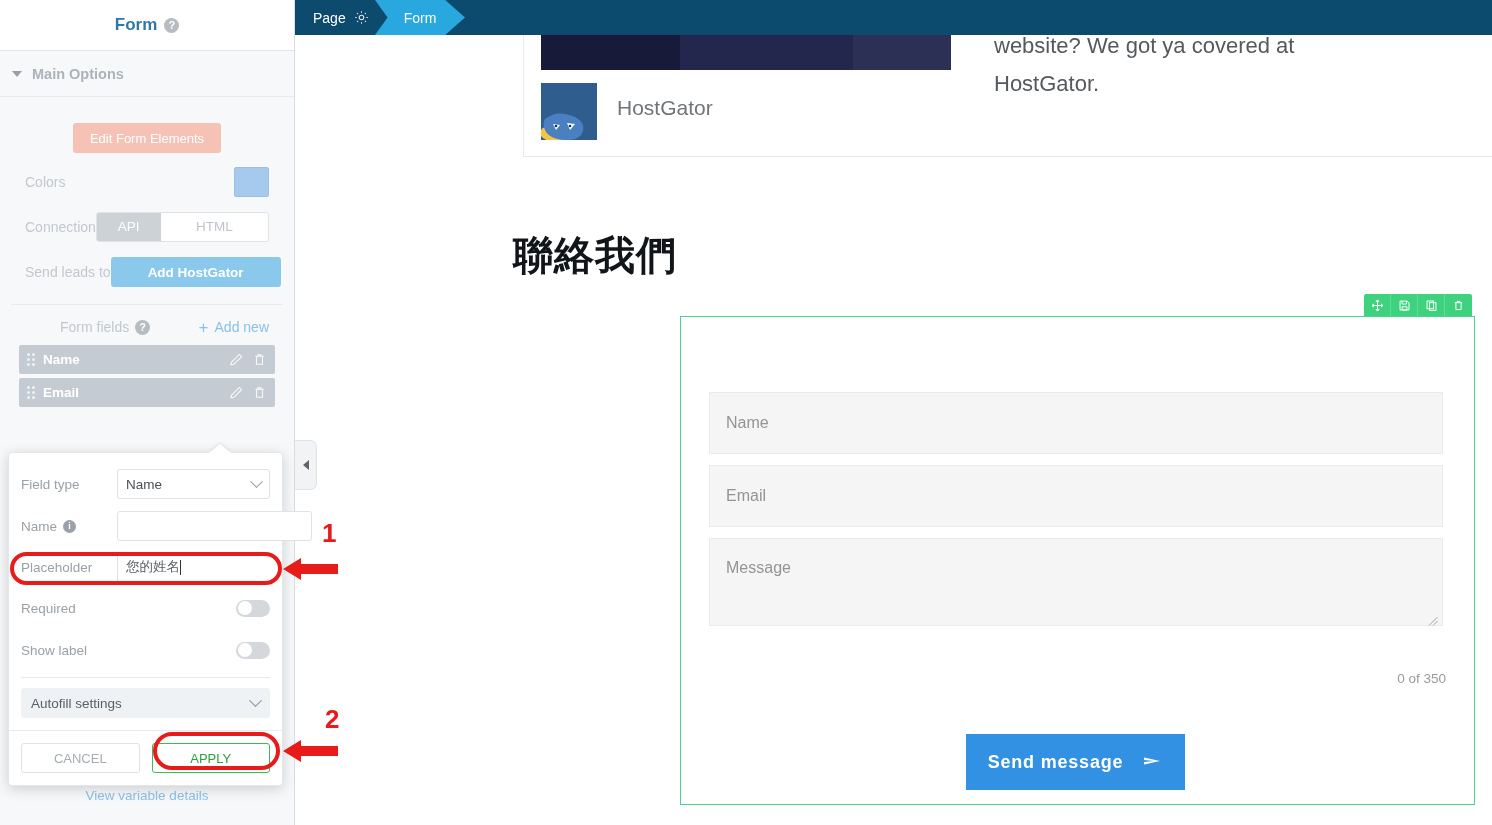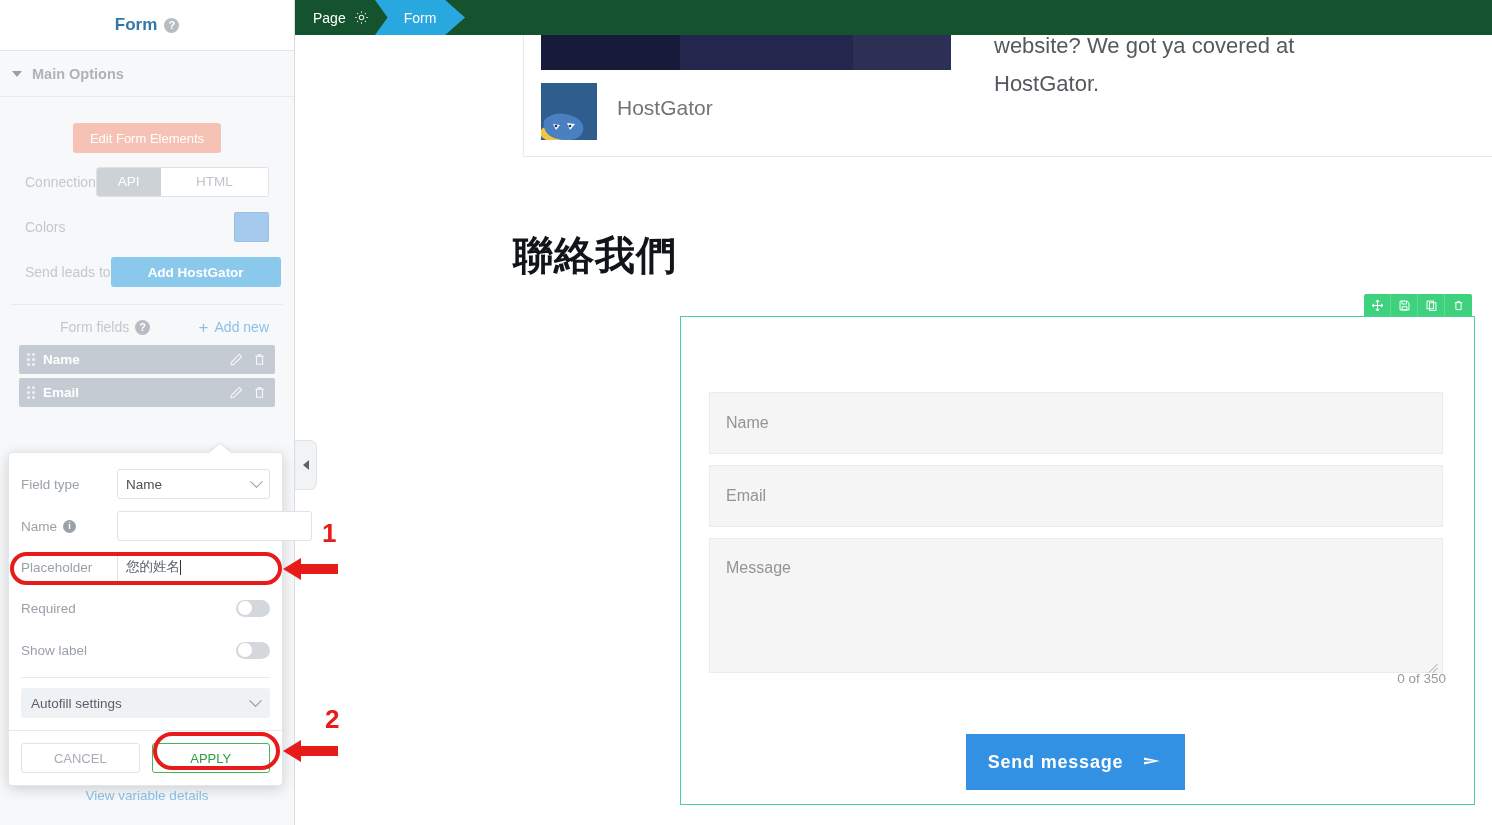--- a/index.html
+++ b/index.html
@@ -253,21 +253,21 @@
   .anno-num {
     position: absolute; color: #e81b1b; font-size: 26px; font-weight: bold;
     z-index: 21;
   }
   .arrow-left { position: absolute; z-index: 21; }
 
   
   #topbar {
     position: absolute; left: 295px; top: 0;
     width: 1197px; height: 35px;
-    background: #14532d;
+    background: #0c4a6e;
     text-align: right;
   }
   .crumb-page {
     position: absolute; left: 8px; top: 0; height: 35px;
     display: flex; align-items: center; gap: 8px;
     padding: 0 14px 0 10px;
     color: #ffffff; font-size: 14px; cursor: pointer;
   }
   .gear-icon { width: 15px; height: 15px; }
   .crumb-form {
@@ -339,21 +339,21 @@
 
   .finput {
     position: absolute; left: 28px; width: 734px;
     background: #f5f5f5; border: 1px solid #ebebeb;
     display: flex; align-items: flex-start;
     color: #949494; font-size: 16px;
     padding: 20px 16px;
   }
   .finput.nm { top: 75px; height: 62px; align-items: center; padding-top: 0; padding-bottom: 0; }
   .finput.em { top: 148px; height: 62px; align-items: center; padding-top: 0; padding-bottom: 0; }
-  .finput.msg { top: 221px; height: 135px; }
+  .finput.msg { top: 221px; height: 88px; }
   .resize-grip {
     position: absolute; right: 4px; bottom: 3px;
     width: 10px; height: 10px;
   }
   .charcount {
     position: absolute; right: 28px; top: 354px;
     font-size: 13.5px; color: #9a9a9a;
   }
   .send-btn {
     position: absolute; left: 285px; top: 417px;
@@ -380,34 +380,34 @@
 
     <div class="sb-section">
       <span class="caret-down"></span>
       <span class="sb-section-label">Main Options</span>
     </div>
 
     <div class="sb-body">
       <button class="edit-elements-btn">Edit Form Elements</button>
 
       <div class="opt-row">
+        <span class="opt-label">Colors</span>
+        <span class="opt-ctl">
+            <span class="color-swatch"></span>
+          </span>
+      </div>
+
+      <div class="opt-row">
         <span class="opt-label">Connection</span>
         <span class="opt-ctl">
           <span class="seg">
             <button class="seg-btn active">API</button>
             <button class="seg-btn">HTML code</button>
           </span>
         </span>
-      </div>
-
-      <div class="opt-row">
-        <span class="opt-label">Colors</span>
-        <span class="opt-ctl">
-            <span class="color-swatch"></span>
-          </span>
       </div>
 
       <div class="opt-row">
         <span class="opt-label">Send leads to</span>
         <span class="opt-ctl">
           <button class="add-conn-btn">Add HostGator</button>
         </span>
       </div>
 
       <div class="sb-divider"></div>

